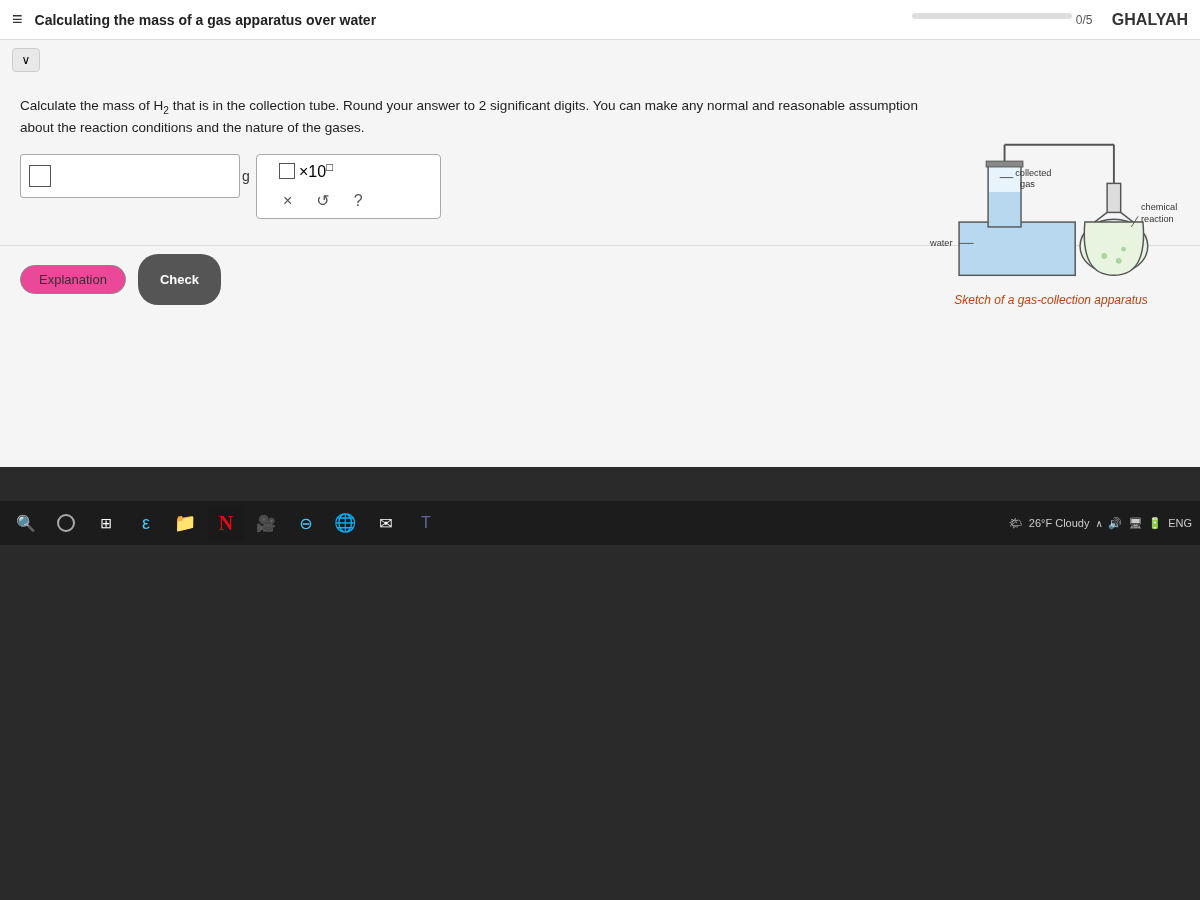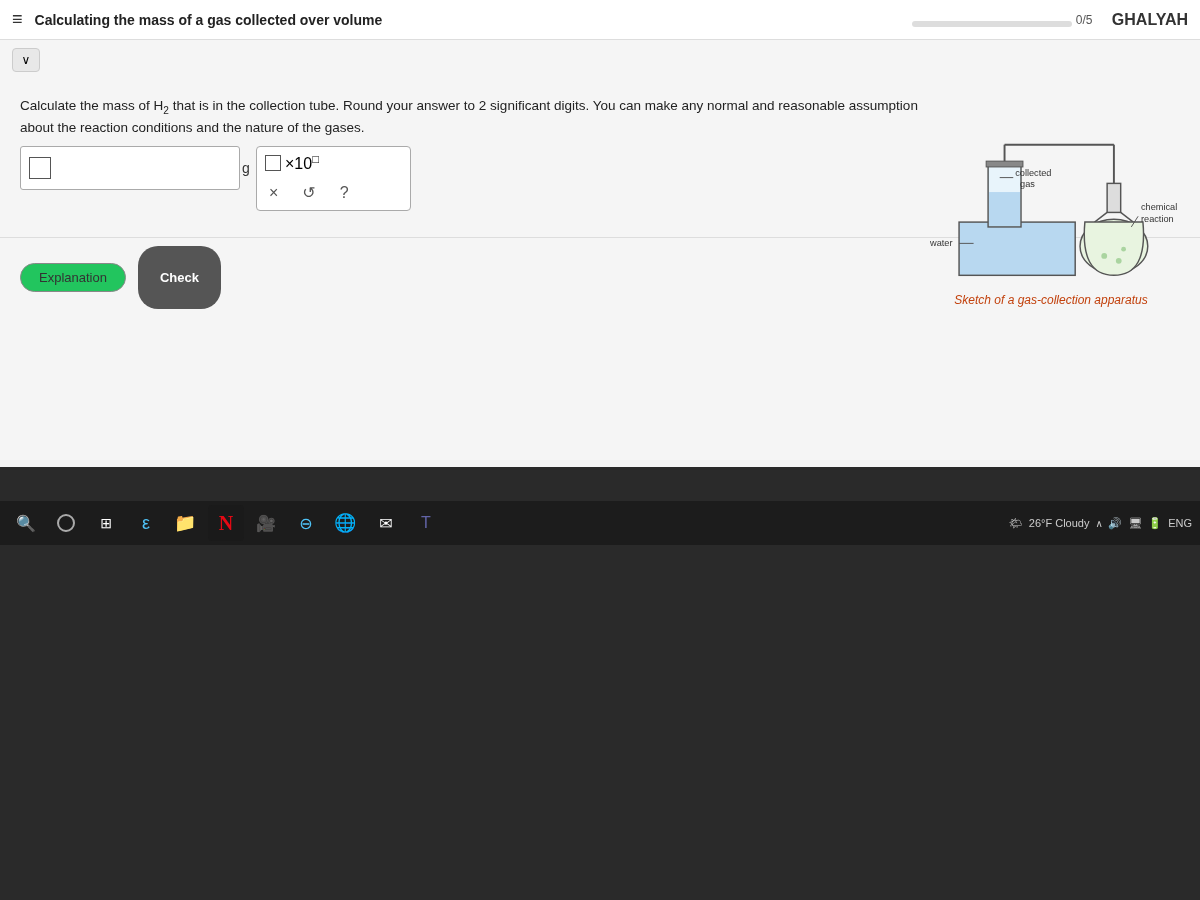--- a/index.html
+++ b/index.html
@@ -37,21 +37,21 @@
       color: #333;
     }
     .header-title {
       font-size: 14px;
       font-weight: 600;
       color: #222;
       flex: 1;
     }
     .header-progress {
       display: flex;
-      align-items: flex-end;
+      align-items: flex-start;
       gap: 4px;
     }
     .progress-bar-container {
       width: 160px;
       height: 6px;
       background: #ddd;
       border-radius: 3px;
       overflow: hidden;
       position: relative;
     }
@@ -111,21 +111,21 @@
       line-height: 1.5;
       max-width: 820px;
       margin-bottom: 10px;
     }
 
     .problem-calculate {
       font-size: 13.5px;
       color: #222;
       line-height: 1.5;
       max-width: 900px;
-      margin-bottom: 8px;
+      margin-bottom: 16px;
     }
 
     
     .sketch-container {
       position: absolute;
       top: 55px;
       right: 14px;
       width: 270px;
     }
     .sketch-svg {
@@ -178,22 +178,22 @@
       font-size: 14px;
       color: #333;
       margin-left: 4px;
     }
 
     
     .sci-notation-box {
       background: #fff;
       border: 1.5px solid #aaa;
       border-radius: 4px;
-      padding: 6px 8px;
-      width: 155px;
+      padding: 6px 22px;
+      width: 185px;
       position: relative;
     }
     .sci-notation-top {
       display: flex;
       align-items: center;
       gap: 4px;
       margin-bottom: 8px;
     }
     .sci-checkbox {
       width: 16px;
@@ -222,33 +222,33 @@
     
     .action-bar {
       display: flex;
       align-items: center;
       gap: 12px;
       padding: 8px 20px;
       border-top: 1px solid #ddd;
       background: #f5f5f5;
     }
     .btn-explanation {
-      background: #22c55e;
+      background: #ec4899;
       border: 1.5px solid #888;
       border-radius: 20px;
       padding: 6px 18px;
       font-size: 13px;
       color: #333;
       cursor: pointer;
     }
     .btn-check {
       background: #555;
       border: none;
       border-radius: 20px;
-      padding: 24px 22px;
+      padding: 18px 22px;
       font-size: 13px;
       color: #fff;
       cursor: pointer;
       font-weight: 600;
     }
 
     
     .footer-copyright {
       position: absolute;
       bottom: 2px;
@@ -328,21 +328,21 @@
     
     sub { font-size: 0.75em; }
     sup { font-size: 0.7em; }
   </style>
 </head>
 <body>
 
 <div class="main-content">
   <div class="header-bar">
     <span class="header-hamburger">≡</span>
-    <span class="header-title">Calculating the mass of a gas collected over volume</span>
+    <span class="header-title">Calculating the mass of a gas apparatus over water</span>
     <div class="header-progress">
       <div class="progress-bar-container">
         <div class="progress-bar-fill"></div>
       </div>
       <span class="progress-text">0/5</span>
     </div>
     <span class="header-user">GHALYAH</span>
   </div>
 
   <div class="dropdown-btn">

